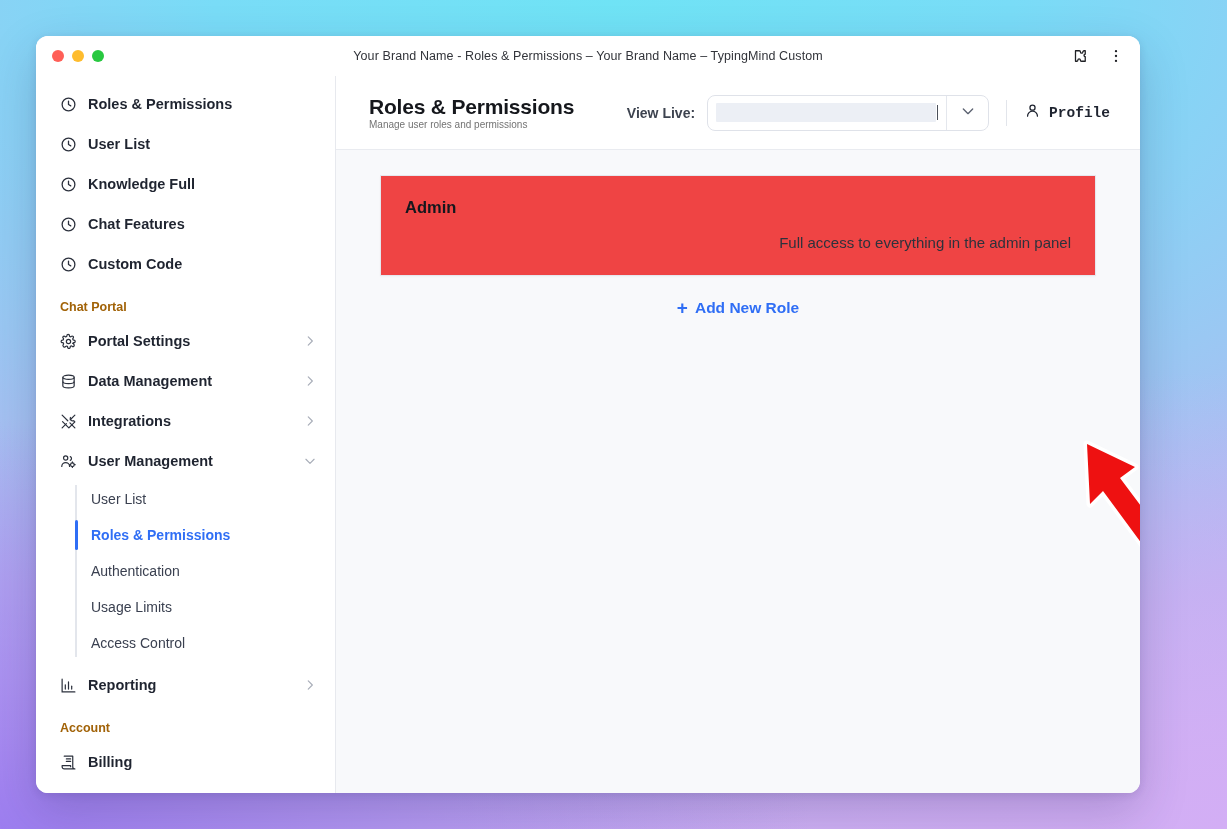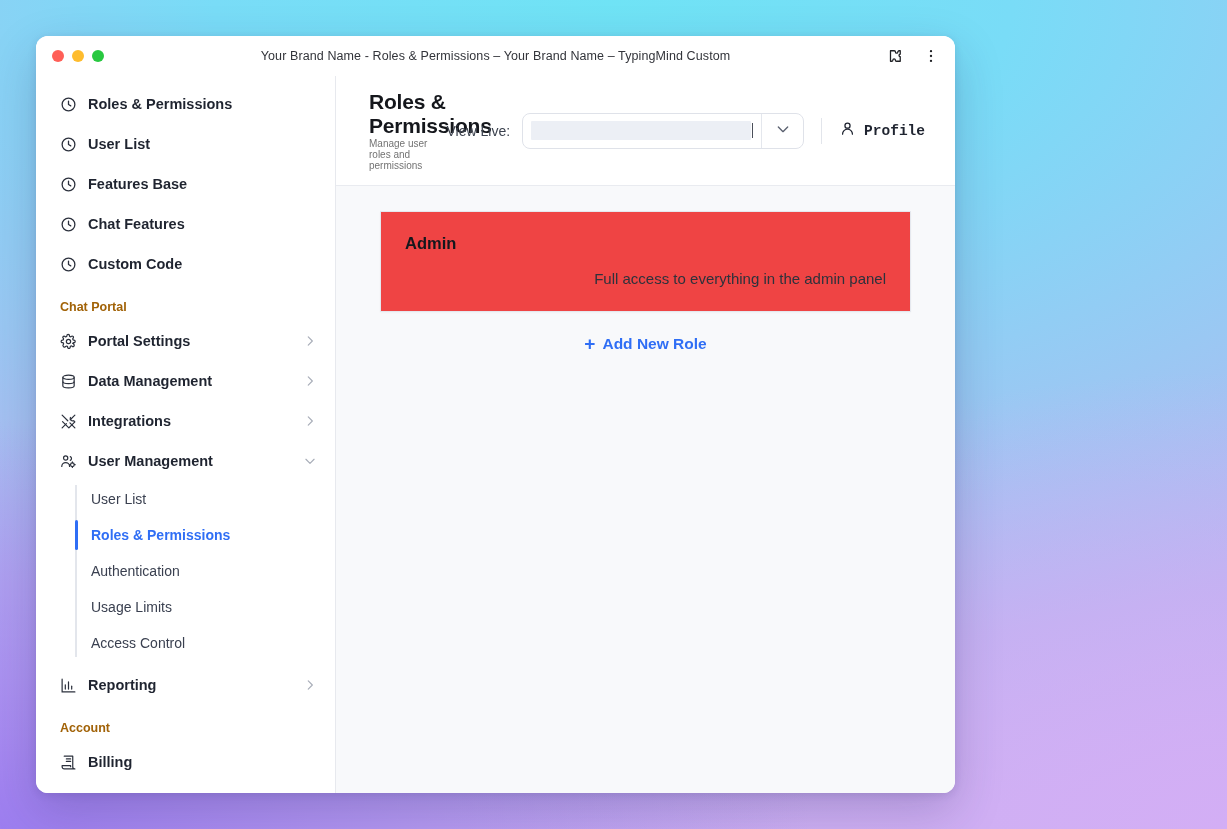--- a/index.html
+++ b/index.html
@@ -13,21 +13,21 @@
       radial-gradient(120% 90% at 0% 100%, #9d7ef0 0%, rgba(157,126,240,0) 55%),
       radial-gradient(110% 95% at 100% 100%, #d3aef5 0%, rgba(211,174,245,0) 58%),
       radial-gradient(130% 100% at 50% 0%, #6fe3f5 0%, #79dcf7 25%, #9ac8f3 55%, #b9b4f0 80%, #c9b2f2 100%);
     position: relative;
   }
 
   
   .window {
     position: absolute;
     left: 36px; top: 36px;
-    width: 919px; height: 757px;
+    width: 1104px; height: 757px;
     background: #ffffff;
     border-radius: 12px;
     overflow: hidden;
     box-shadow: 0 18px 48px rgba(40,30,90,.22), 0 2px 8px rgba(40,30,90,.12);
     display: flex;
     flex-direction: column;
   }
 
   
   .titlebar {
@@ -135,21 +135,21 @@
     border-bottom: 1px solid #e9ebf0;
     padding: 14px 30px 14px 33px;
     display: flex;
     align-items: center;
     min-height: 74px;
   }
   .ph-left { min-width: 0; }
   .ph-title { font-size: 21px; font-weight: 700; color: #15171c; letter-spacing: -.2px; }
   .ph-sub { font-size: 10px; color: #737373; margin-top: 0; }
   .ph-right { margin-left: auto; display: flex; align-items: center; gap: 0; }
-  .viewlive-label { font-size: 14px; font-weight: 400; color: #3d434f; margin-right: 12px; white-space: nowrap; }
+  .viewlive-label { font-size: 14px; font-weight: 700; color: #3d434f; margin-right: 12px; white-space: nowrap; }
   .url-group {
     display: flex;
     align-items: stretch;
     border: 1px solid #dfe2e9;
     border-radius: 8px;
     background: #fff;
     height: 36px;
     overflow: hidden;
   }
   .url-box {
@@ -255,21 +255,21 @@
         <span>User List</span>
       </div>
 
       <div class="nav-item">
         <span class="ico">
           <svg viewBox="0 0 24 24" width="17" height="17" fill="none" stroke="currentColor" stroke-width="1.8" stroke-linecap="round">
               <circle cx="12" cy="12" r="9"></circle>
               <path d="M12 7.2V12l3.2 1.9"></path>
             </svg>
         </span>
-        <span>Features Base</span>
+        <span>Knowledge Full</span>
       </div>
 
       <div class="nav-item">
         <span class="ico">
           <svg viewBox="0 0 24 24" width="17" height="17" fill="none" stroke="currentColor" stroke-width="1.8" stroke-linecap="round">
               <circle cx="12" cy="12" r="9"></circle>
               <path d="M12 7.2V12l3.2 1.9"></path>
             </svg>
         </span>
         <span>Chat Features</span>

